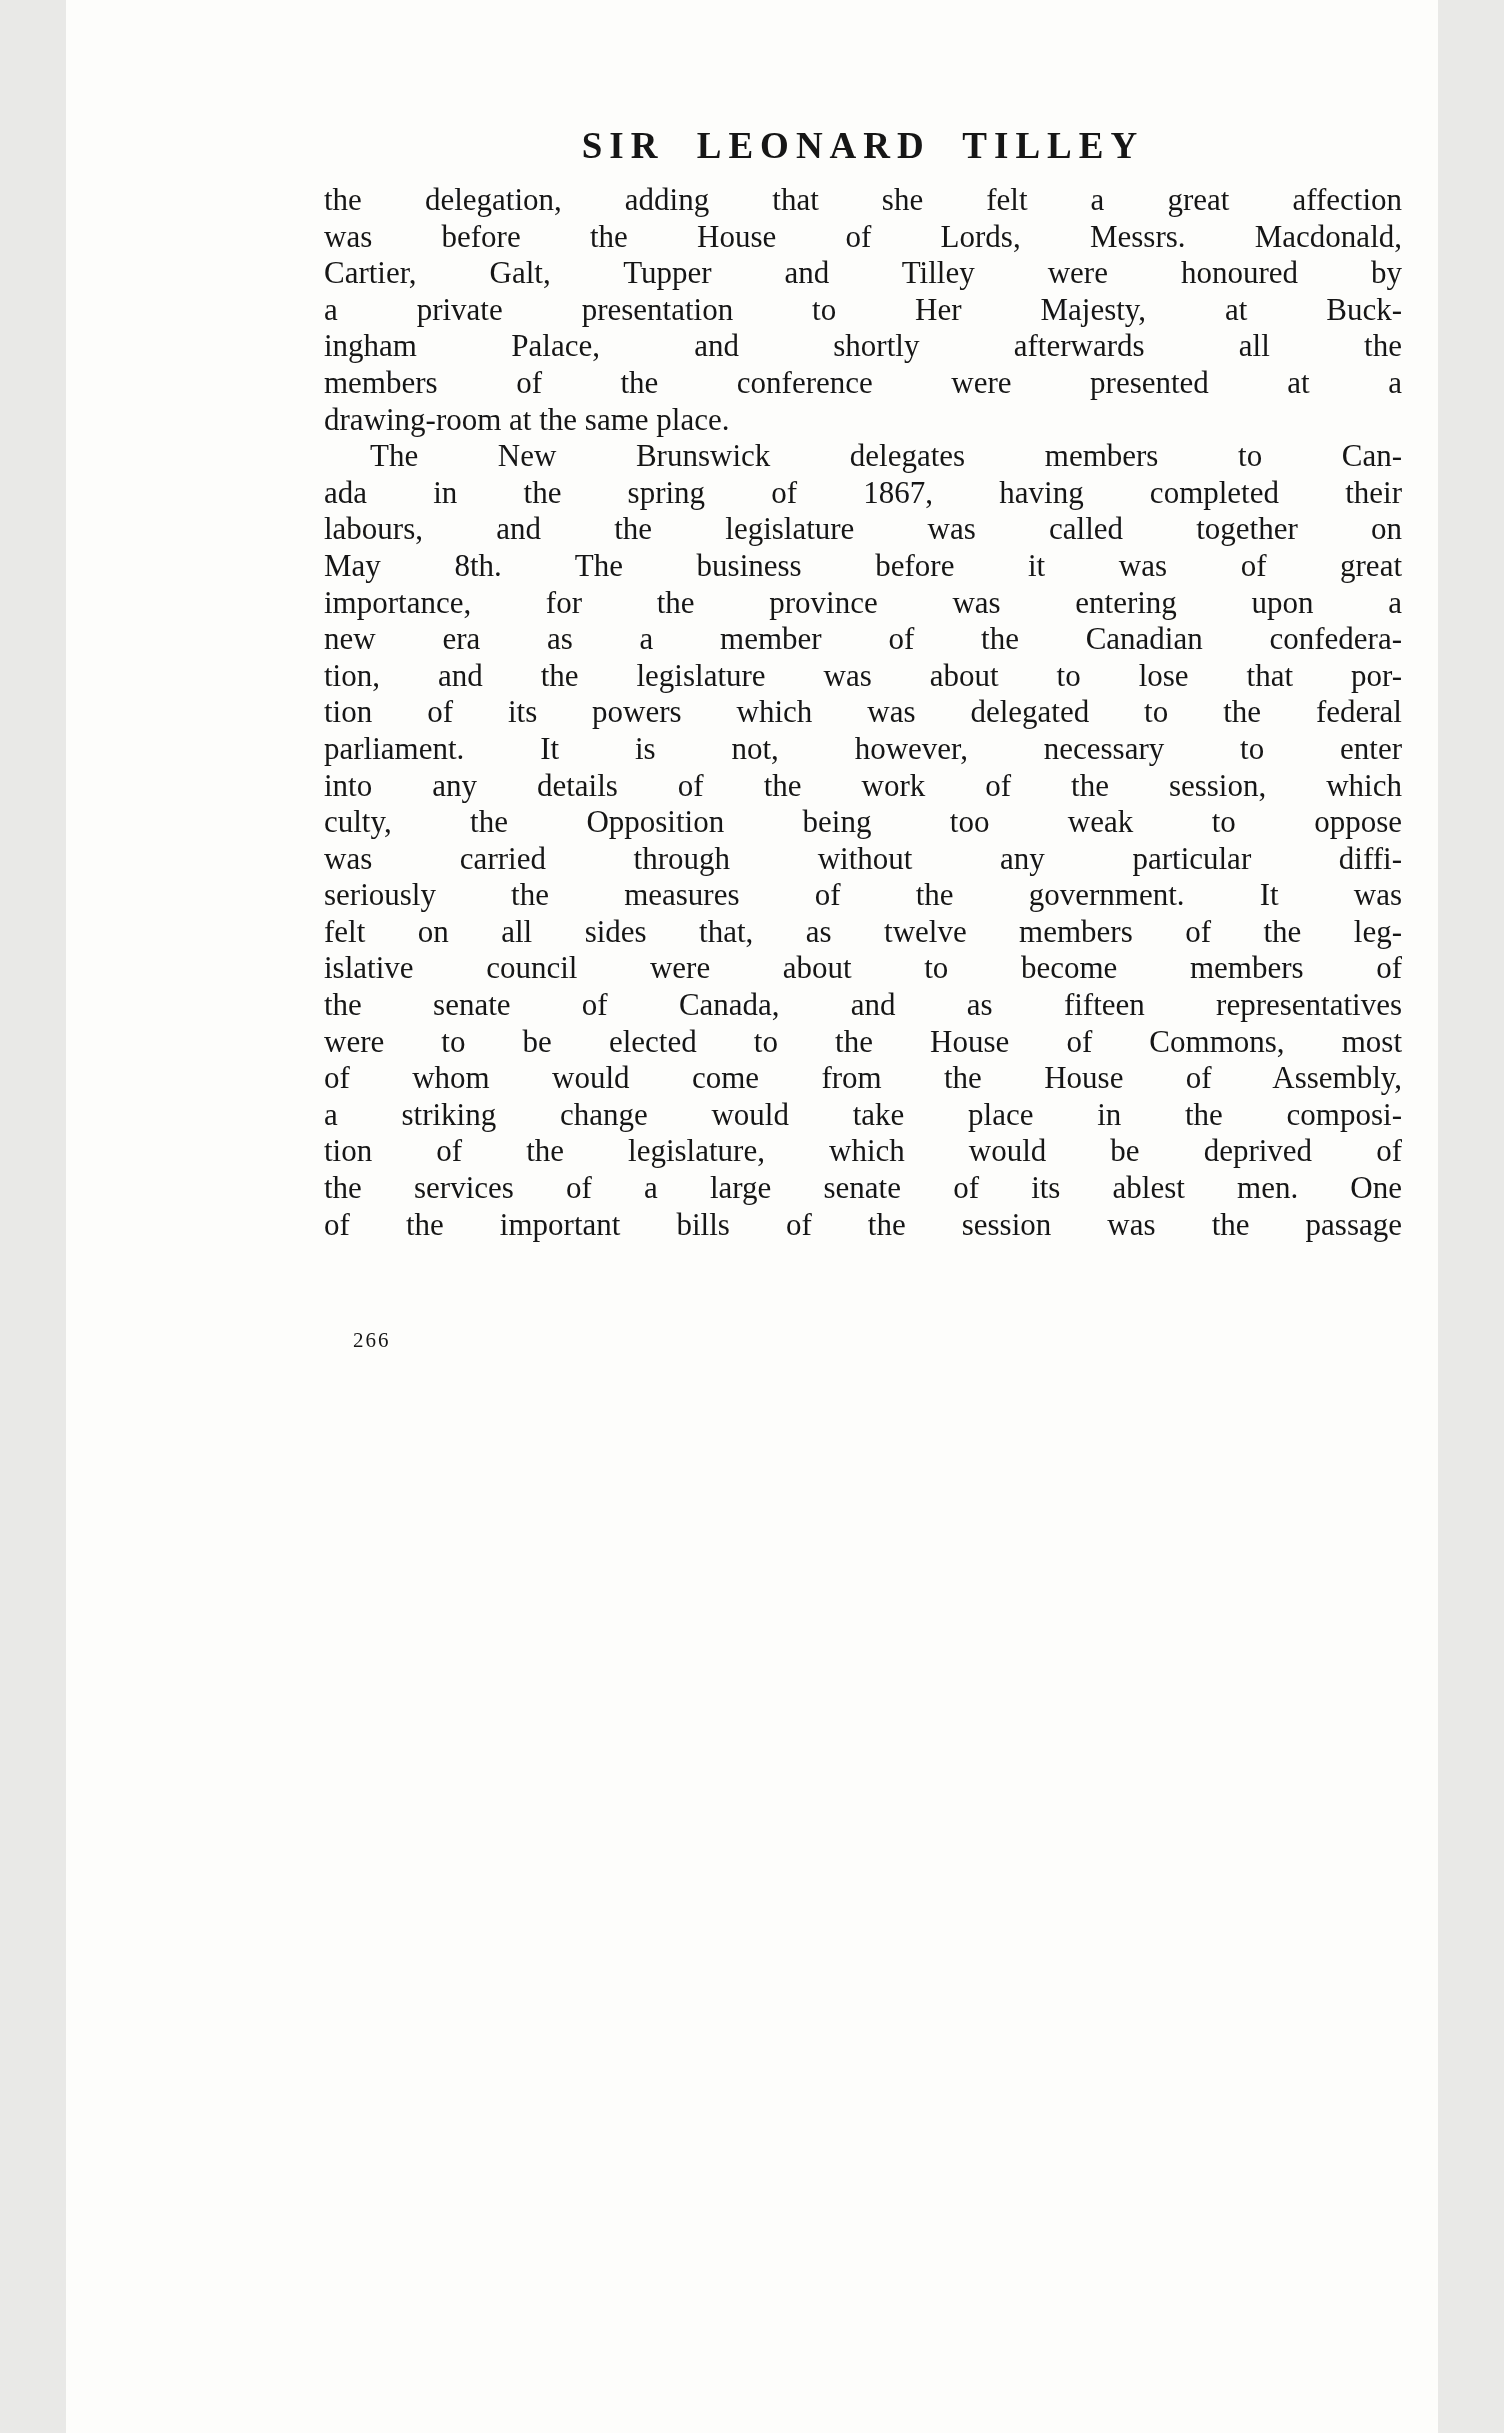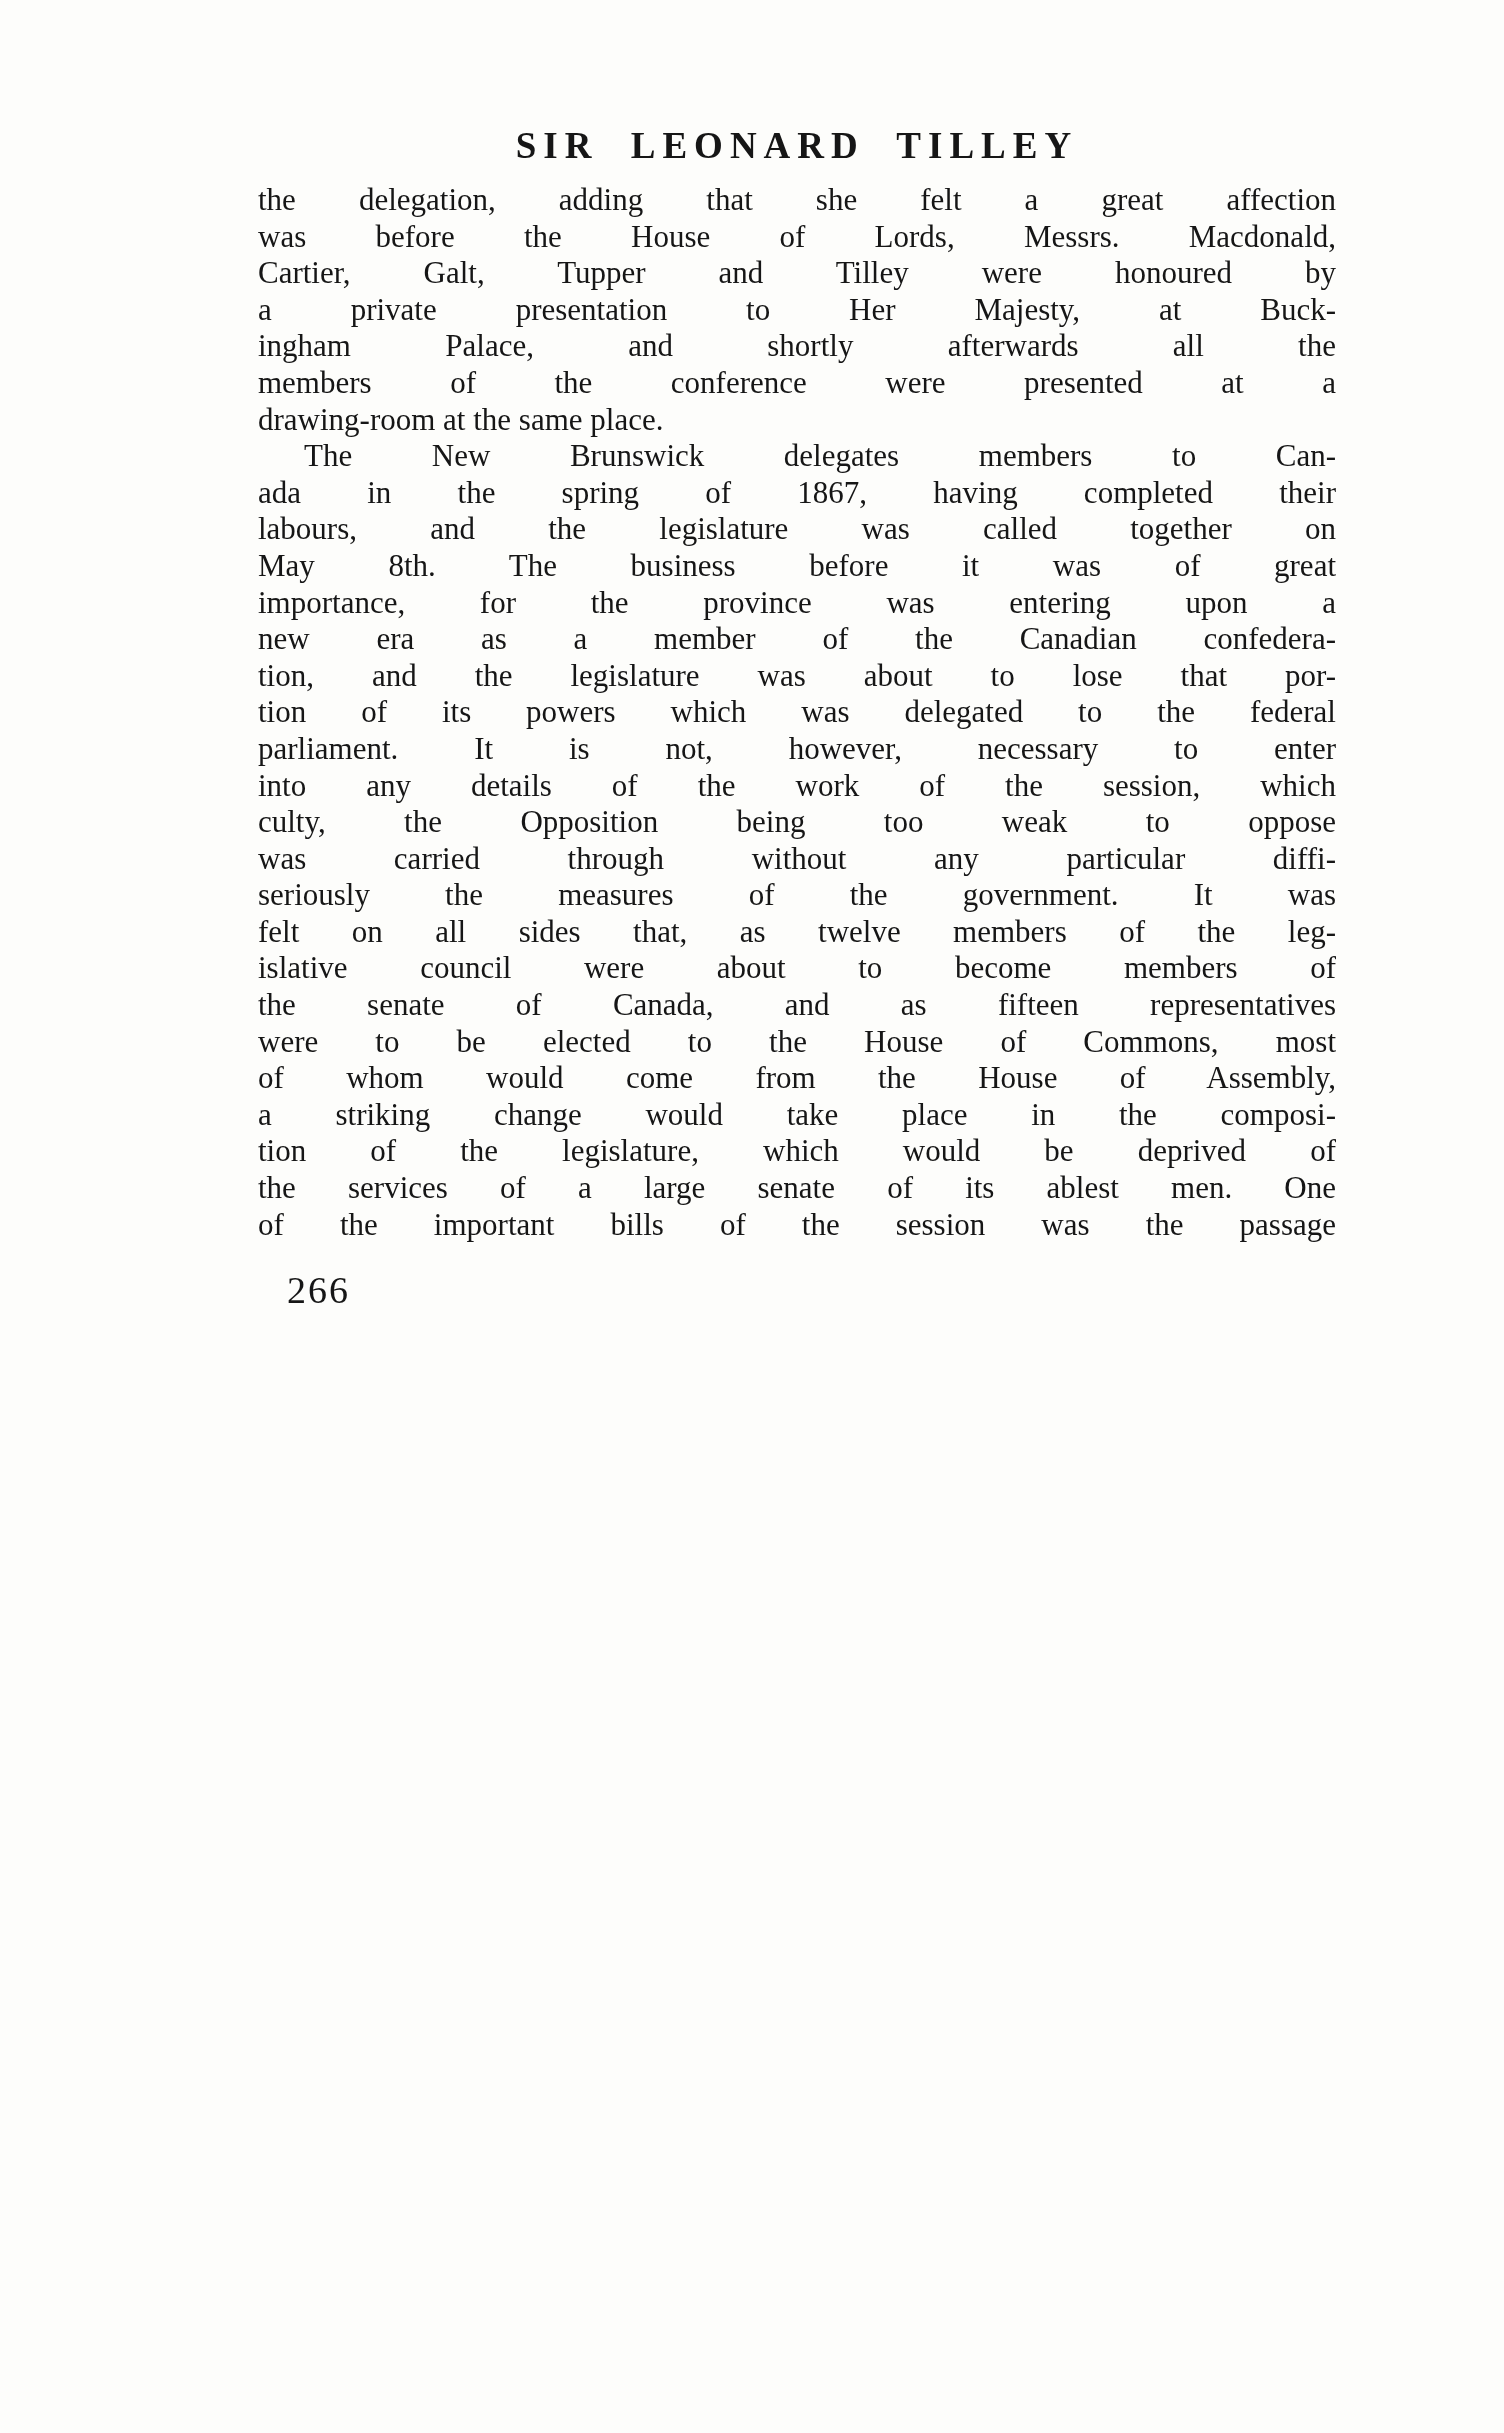--- a/index.html
+++ b/index.html
@@ -2,21 +2,21 @@
 <html><head>
 <meta charset="utf-8">
 <style>
   html, body {
     margin: 0;
     padding: 0;
     background: #e9e9e7;
   }
   .page {
     position: relative;
-    width: 1504px;
+    width: 1372px;
     height: 2433px;
     margin: 0 auto;
     background: #fdfdfb;
     color: #161616;
     font-family: "Liberation Serif", "DejaVu Serif", serif;
     overflow: hidden;
   }
   .running-head {
     position: absolute;
     top: 124px;
@@ -46,23 +46,23 @@
     overflow: hidden;
   }
   .line.no-justify {
     text-align-last: left;
   }
   .line.indent {
     text-indent: 46px;
   }
   .page-number {
     position: absolute;
-    top: 1268px;
+    top: 1328px;
     left: 287px;
-    font-size: 38px;
+    font-size: 21px;
     letter-spacing: 2px;
   }
 </style>
 </head>
 <body>
 
 <div class="page">
   <div class="running-head">SIR LEONARD TILLEY</div>
 
   <div class="text-block">

